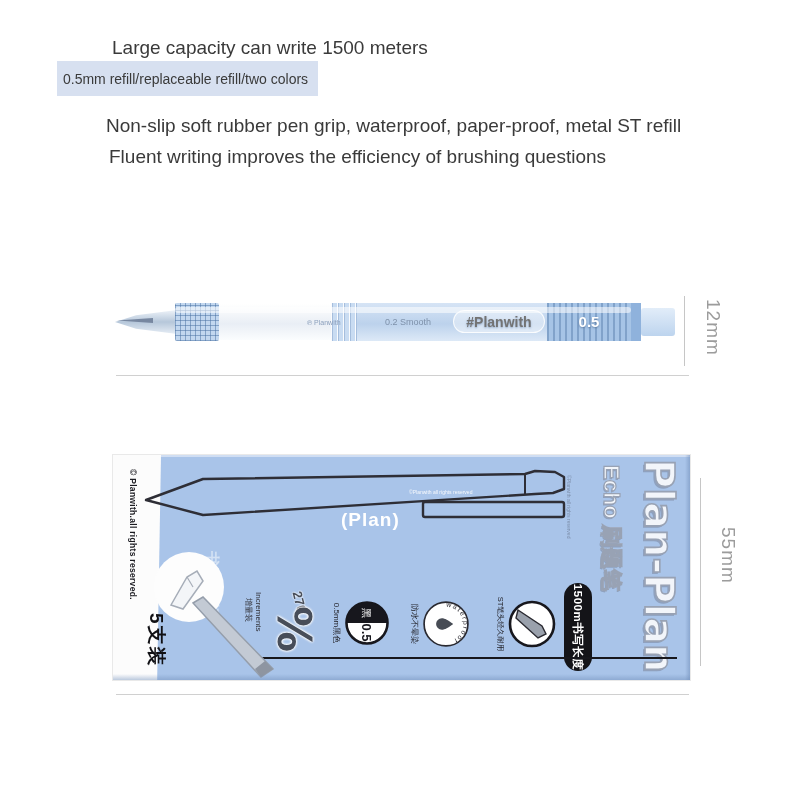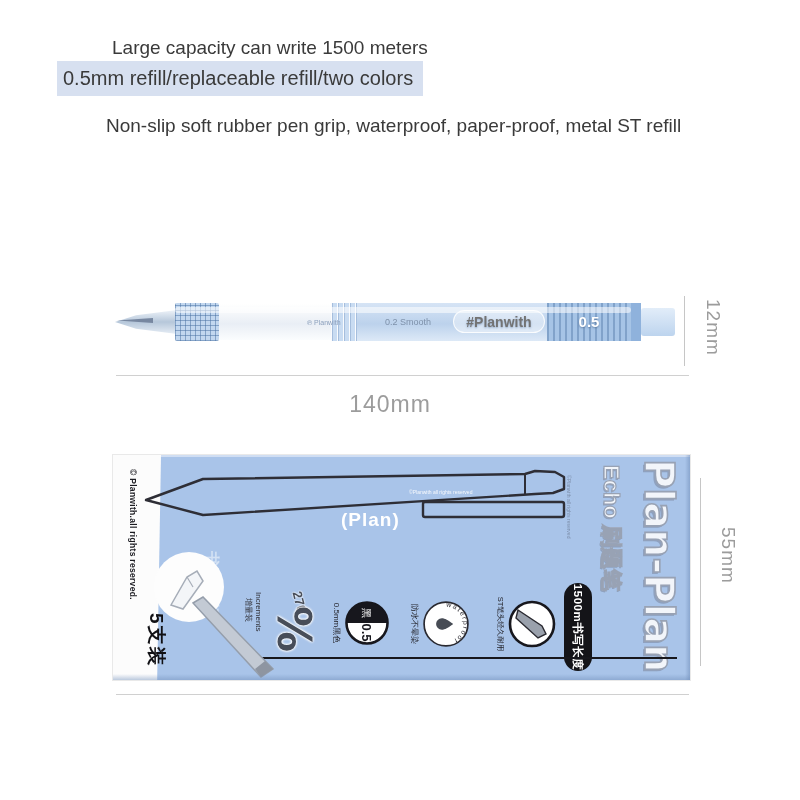--- a/index.html
+++ b/index.html
@@ -5,21 +5,21 @@
   html,body{margin:0;padding:0;background:#fff;}
   #canvas{position:relative;width:800px;height:800px;background:#fff;overflow:hidden;
           font-family:"Liberation Sans","DejaVu Sans",sans-serif;}
   #canvas *{box-sizing:border-box;}
 
   
   .fline{position:absolute;font-size:19px;line-height:24px;color:var(--text-dark,#3a3a3a);white-space:nowrap;margin-left:44px;}
   .f1{left:68px;top:36px;}
   .hl{position:absolute;left:57px;top:61px;height:35px;background:var(--highlight,#d7e0f0);
       display:flex;align-items:center;padding:0 10px 0 6px;}
-  .hl .fline-in{font-size:20px;color:var(--text-dark,#3a3a3a);white-space:nowrap;}
+  .hl .fline-in{font-size:14px;color:var(--text-dark,#3a3a3a);white-space:nowrap;}
   .f3{left:62px;top:114px;}
   .f4{left:65px;top:145px;}
 
   
   .pen{position:absolute;left:115px;top:303px;width:560px;height:38px;}
   .pen>div{position:absolute;}
   .tip{left:0;top:7px;width:62px;height:24px;
        background:linear-gradient(180deg,#eef3f9,#b6c7da 50%,#e6edf5);
        clip-path:polygon(0 50%,34% 22%,100% 0,100% 100%,34% 78%,0 50%);}
   .tip-core{left:2px;top:15px;width:36px;height:5px;background:#7787a0;
@@ -103,20 +103,21 @@
 </head>
 <body>
 
 <div id="canvas">
 
   <div class="fline f1">Large capacity can write 1500 meters</div>
   <div class="hl">
     <span class="fline-in">0.5mm refill/replaceable refill/two colors</span>
   </div>
   <div class="fline f3">Non-slip soft rubber pen grip, waterproof, paper-proof, metal ST refill</div>
+  <div class="fline f4">Fluent writing improves the efficiency of brushing questions</div>
 
   <div class="pen">
     <div class="tip"></div>
     <div class="tip-core"></div>
     <div class="grip"></div>
     <div class="band-white"></div>
     <div class="ribs"></div>
     <div class="barrel"></div>
     <div class="darkribs"></div>
     <div class="cap"></div>
@@ -124,21 +125,20 @@
     <div class="gloss"></div>
     <div class="p-brand">℗ Planwith</div>
     <div class="p-smooth">0.2 Smooth</div>
     <div class="p-hash">#Planwith</div>
     <div class="p-size">0.5</div>
   </div>
 
   <div class="dim-line-v" style="left:684px;top:296px;height:70px;"></div>
   <div class="dim-label-sm rot" style="left:724px;top:299px;width:62px;height:26px;">12mm</div>
   <div class="dim-line-h" style="left:116px;top:375px;width:573px;"></div>
-  <div class="dim-label" style="left:300px;top:391px;width:180px;text-align:center;">140mm</div>
 
   <div class="box">
     <div class="wedge"></div>
 
     <svg style="left:30px;top:14px;" width="424" height="72" viewBox="0 0 424 72">
       <path d="M3 31 L60 10 L382 5 L392 2 L412 3 L421 8 L421 20 L410 24 L392 25 L60 46 Z" fill="none" stroke="#2e2e36" stroke-width="2.4" stroke-linejoin="round"></path>
       <path d="M382 5 L382 25" stroke="#2e2e36" stroke-width="2"></path>
       <rect x="280" y="33" width="141" height="15" rx="2" fill="none" stroke="#2e2e36" stroke-width="2.4"></rect>
     </svg>
     <div class="plan-label">(Plan)</div>

